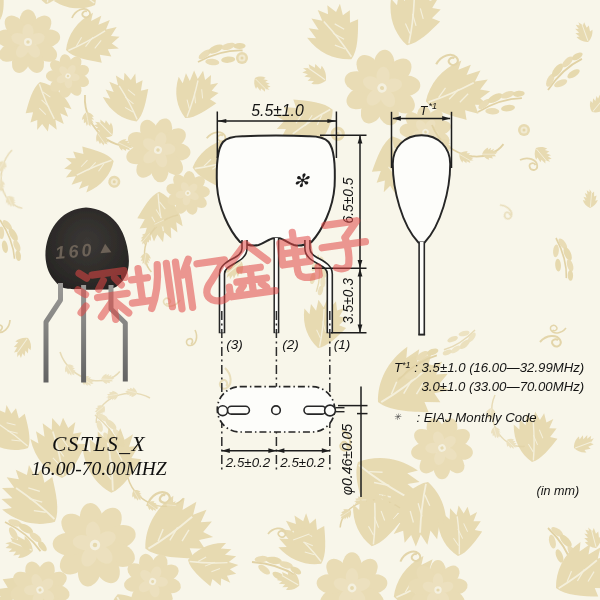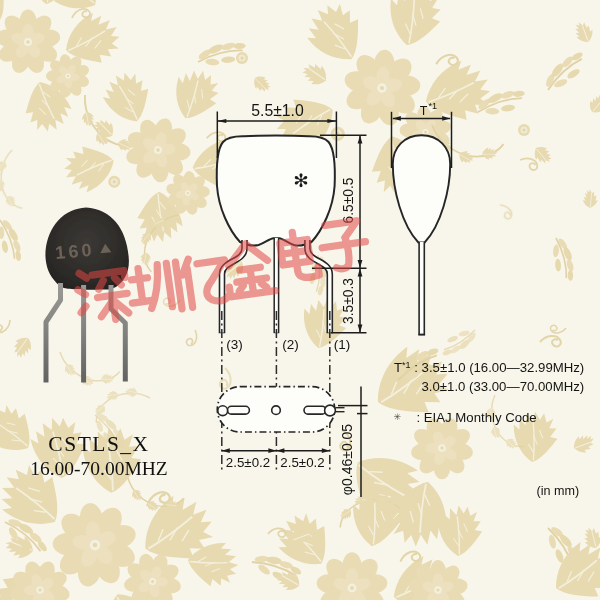--- a/index.html
+++ b/index.html
@@ -1,17 +1,17 @@
 <!DOCTYPE html>
 <html><head>
 <meta charset="utf-8">
 <style>
   html,body{margin:0;padding:0;}
   #page{width:600px;height:600px;position:relative;background:#f8f6ea;overflow:hidden;
-        font-family:"Liberation Sans",sans-serif;}
+        font-family:"Liberation Sans",sans-serif;font-style:italic;}
   svg{position:absolute;top:0;left:0;}
 </style>
 </head>
 <body>
 <div id="page">
 <svg width="600" height="600" viewBox="0 0 600 600">
 <defs>
   <filter id="soft" x="-10%" y="-10%" width="120%" height="120%">
     <feGaussianBlur stdDeviation="0.7"></feGaussianBlur>
   </filter>

